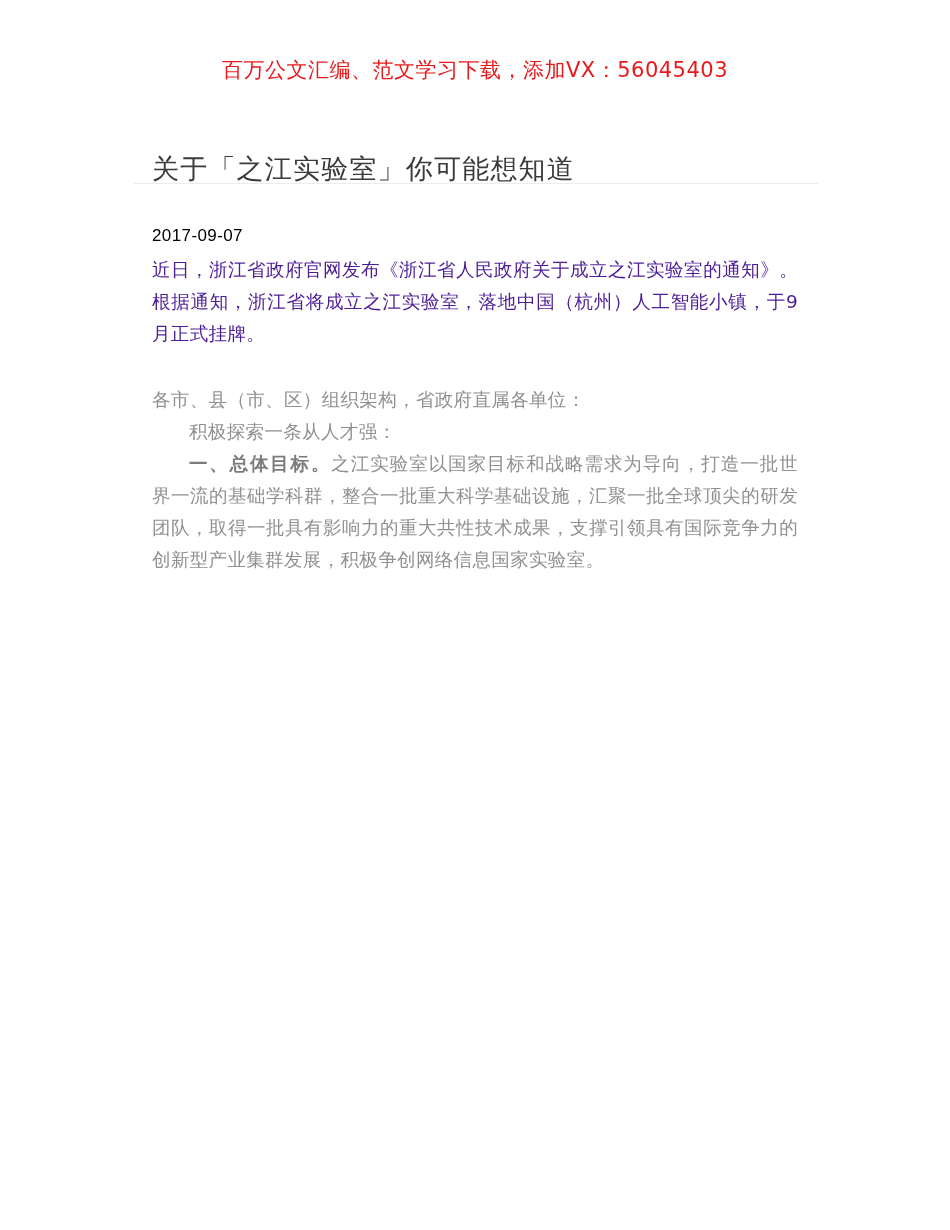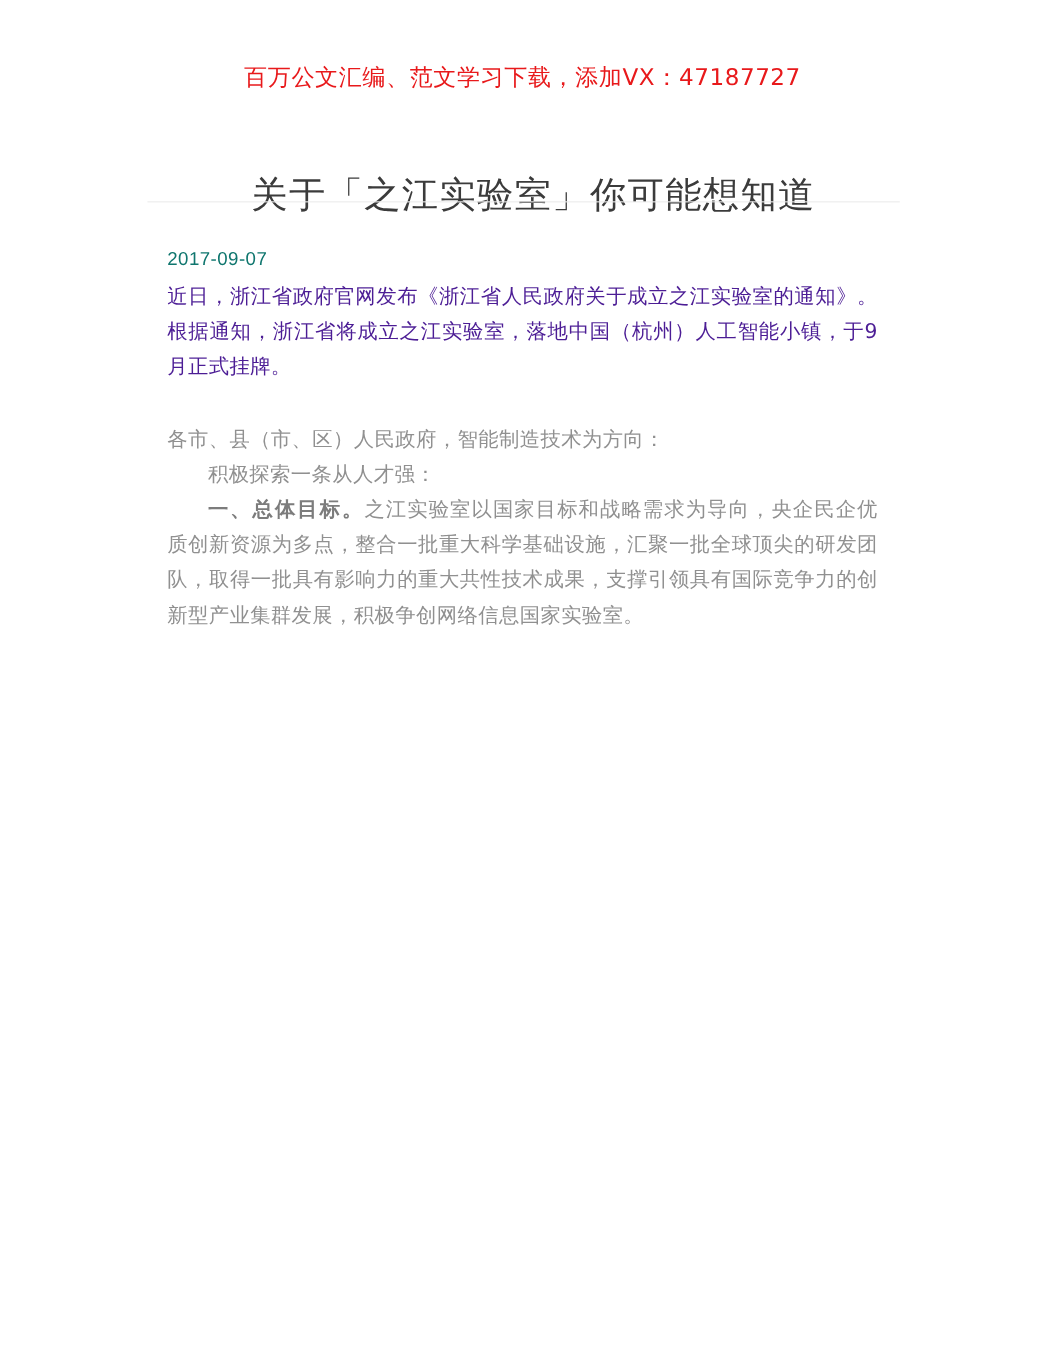--- a/index.html
+++ b/index.html
@@ -39,42 +39,41 @@
     white-space: nowrap;
   }
 
   
   .doc-title {
     position: absolute;
     top: 133px;
     left: 152px;
     width: 666px;
     color: #3b3b3b;
-    font-size: 33px;
+    font-size: 27px;
     letter-spacing: 1.2px;
     font-family: "DejaVu Sans", "Liberation Sans", sans-serif;
     font-weight: 400;
-    text-align: center;
   }
 
   .title-divider {
     position: absolute;
     top: 183px;
     left: 134px;
     width: 684px;
     height: 1px;
     background: #ececec;
   }
 
   
   .doc-date {
     position: absolute;
     top: 226px;
     left: 152px;
-    color: #0f766e;
+    color: #000000;
     font-size: 17px;
     letter-spacing: 0.4px;
     font-family: "Liberation Sans", "DejaVu Sans", sans-serif;
   }
 
   
   .content {
     position: absolute;
     top: 254px;
     left: 152px;
@@ -137,43 +136,43 @@
   .addressee {
     padding-top: 2px;
   }
 </style>
 </head>
 <body>
 
 <div class="page">
 
   <div class="promo-banner">
-    <span class="promo-text">百万公文汇编、范文学习下载，添加VX：47187727</span>
+    <span class="promo-text">百万公文汇编、范文学习下载，添加VX：56045403</span>
   </div>
 
   <h1 class="doc-title">关于「之江实验室」你可能想知道</h1>
 
   <div class="title-divider"></div>
 
   <div class="doc-date">2017-09-07</div>
 
   <div class="content">
 
     <p class="para intro">近日，浙江省政府官网发布《浙江省人民政府关于成立之江实验室的通知》。根据通知，浙江省将成立之江实验室，落地中国（杭州）人工智能小镇，于9月正式挂牌。</p>
 
 
 
     <div class="spacer-lg"></div>
 
-    <p class="para addressee">各市、县（市、区）人民政府，智能制造技术为方向：</p>
+    <p class="para addressee">各市、县（市、区）组织架构，省政府直属各单位：</p>
 
 
     <p class="para indent">积极探索一条从人才强：</p>
 
     <p class="para indent">
-      <span class="section-label">一、总体目标。</span><span>之江实验室以国家目标和战略需求为导向，央企民企优质创新资源为多点，整合一批重大科学基础设施，汇聚一批全球顶尖的研发团队，取得一批具有影响力的重大共性技术成果，支撑引领具有国际竞争力的创新型产业集群发展，积极争创网络信息国家实验室。</span>
+      <span class="section-label">一、总体目标。</span><span>之江实验室以国家目标和战略需求为导向，打造一批世界一流的基础学科群，整合一批重大科学基础设施，汇聚一批全球顶尖的研发团队，取得一批具有影响力的重大共性技术成果，支撑引领具有国际竞争力的创新型产业集群发展，积极争创网络信息国家实验室。</span>
     </p>
 
 
 
   </div>
 
 </div>
 
 </body></html>

